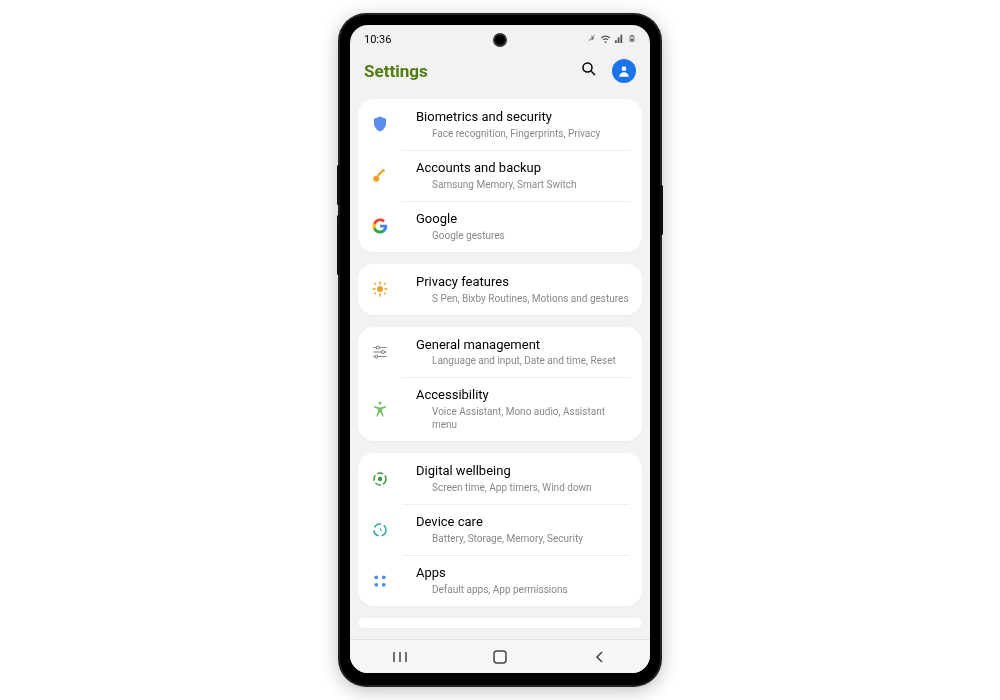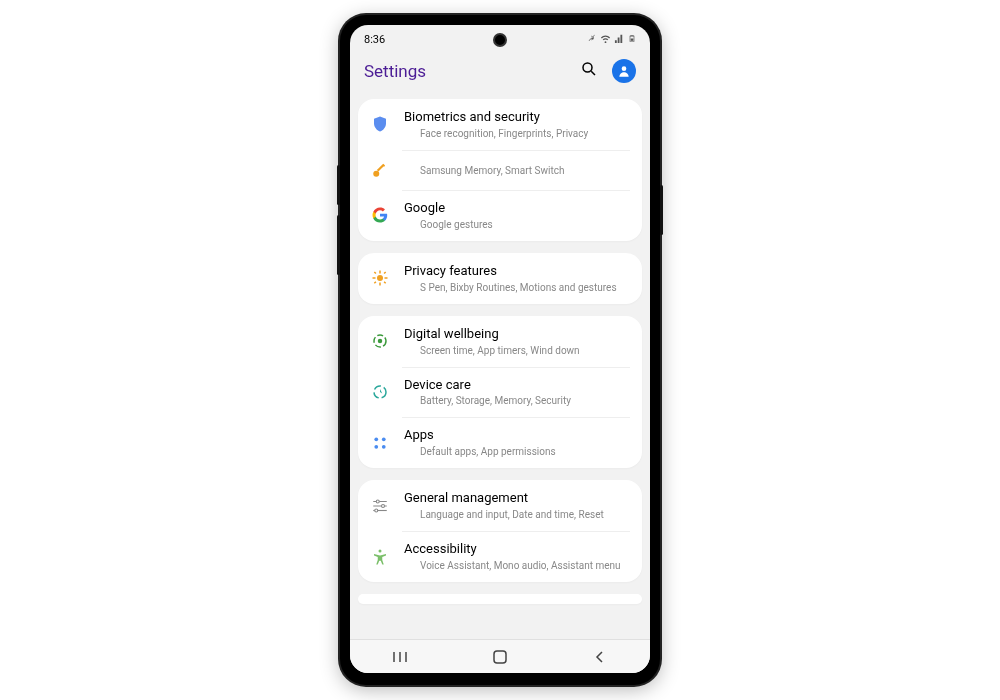--- a/index.html
+++ b/index.html
@@ -69,22 +69,22 @@
   }
   .header {
     height: 44px;
     display: flex;
     align-items: center;
     justify-content: space-between;
     padding: 0 14px;
   }
   .header-title {
     font-size: 17px;
-    font-weight: 400;
-    color: #4c1d95;
+    font-weight: 700;
+    color: #4d7c0f;
   }
   .header-actions {
     display: flex;
     align-items: center;
     gap: 14px;
   }
   .search-ico svg { width: 18px; height: 18px; }
   .avatar {
     width: 24px;
     height: 24px;
@@ -105,21 +105,21 @@
     background: #fff;
     border-radius: 16px;
     margin-bottom: 12px;
     overflow: hidden;
     box-shadow: 0 1px 2px rgba(0,0,0,0.03);
   }
   .row {
     display: flex;
     align-items: center;
     padding: 10px 12px;
-    gap: 14px;
+    gap: 26px;
     position: relative;
   }
   .row + .row::before {
     content: "";
     position: absolute;
     top: 0;
     left: 44px;
     right: 12px;
     height: 1px;
     background: #eee;
@@ -165,21 +165,21 @@
 <body>
 
 <div class="phone-frame">
   <div class="side-btn left1"></div>
   <div class="side-btn left2"></div>
   <div class="side-btn right1"></div>
   <div class="screen">
     <div class="camera"></div>
 
     <div class="status-bar">
-      <span>8:36</span>
+      <span>10:36</span>
       <span class="status-icons">
         <span>
           <svg viewBox="0 0 24 24" width="10" height="10">
               <path fill="#555" d="M16 9v6h-2l-3 3V6l3 3h2zm2-5L4 18l1 1L19 5z"></path>
             </svg>
         </span>
         <span>
           <svg viewBox="0 0 24 24" width="11" height="11">
               <path fill="#555" d="M12 18a2 2 0 100 4 2 2 0 000-4zm-6-4a8 8 0 0112 0l-2 2a5 5 0 00-8 0zm-4-4a13 13 0 0120 0l-2 2a10 10 0 00-16 0z"></path>
             </svg>
@@ -231,20 +231,21 @@
           </div>
           <div class="row">
             <div class="row-icon">
               <svg viewBox="0 0 24 24">
                 <circle cx="7" cy="17" r="4" fill="#f0a020"></circle>
                 <rect x="9" y="3" width="3" height="12" transform="rotate(45 12 12)" fill="#f0a020"></rect>
                 <rect x="16" y="4" width="3" height="2" transform="rotate(45 16 5)" fill="#f0a020"></rect>
               </svg>
             </div>
             <div class="row-text">
+              <div class="row-title">Accounts and backup</div>
               <div class="row-sub">Samsung Memory, Smart Switch</div>
             </div>
           </div>
           <div class="row">
             <div class="row-icon">
               <svg viewBox="0 0 24 24">
                 <path fill="#4285F4" d="M21.6 12.2c0-.7-.1-1.4-.2-2H12v3.8h5.4c-.2 1.2-.9 2.3-2 3v2.5h3.2c1.9-1.7 3-4.3 3-7.3z"></path>
                 <path fill="#34A853" d="M12 22c2.7 0 5-1 6.6-2.5l-3.2-2.5c-.9.6-2 1-3.4 1-2.6 0-4.8-1.8-5.6-4.1H3.1v2.6C4.7 19.8 8.1 22 12 22z"></path>
                 <path fill="#FBBC05" d="M6.4 13.9c-.2-.6-.3-1.2-.3-1.9s.1-1.3.3-1.9V7.5H3.1C2.4 8.9 2 10.4 2 12s.4 3.1 1.1 4.5z"></path>
                 <path fill="#EA4335" d="M12 5.8c1.5 0 2.8.5 3.8 1.5l2.8-2.8C17 2.9 14.7 2 12 2 8.1 2 4.7 4.2 3.1 7.5l3.3 2.6C7.2 7.6 9.4 5.8 12 5.8z"></path>
@@ -275,60 +276,20 @@
             </div>
             <div class="row-text">
               <div class="row-title">Privacy features</div>
               <div class="row-sub">S Pen, Bixby Routines, Motions and gestures</div>
             </div>
           </div>
         </div>
         <div class="group">
           <div class="row">
             <div class="row-icon">
-              <svg viewBox="0 0 24 24">
-                <circle cx="12" cy="12" r="8" fill="none" stroke="#3c9a3c" stroke-width="2" stroke-dasharray="8 3"></circle>
-                <circle cx="12" cy="12" r="3" fill="#3c9a3c"></circle>
-              </svg>
-            </div>
-            <div class="row-text">
-              <div class="row-title">Digital wellbeing</div>
-              <div class="row-sub">Screen time, App timers, Wind down</div>
-            </div>
-          </div>
-          <div class="row">
-            <div class="row-icon">
-              <svg viewBox="0 0 24 24">
-                <circle cx="12" cy="12" r="8" fill="none" stroke="#2aa79b" stroke-width="2" stroke-dasharray="10 4"></circle>
-                <path fill="#2aa79b" d="M12 8v4l3 2"></path>
-              </svg>
-            </div>
-            <div class="row-text">
-              <div class="row-title">Device care</div>
-              <div class="row-sub">Battery, Storage, Memory, Security</div>
-            </div>
-          </div>
-          <div class="row">
-            <div class="row-icon">
-              <svg viewBox="0 0 24 24" fill="#4a8cf0">
-                <circle cx="7" cy="7" r="2.5"></circle>
-                <circle cx="17" cy="7" r="2.5"></circle>
-                <circle cx="7" cy="17" r="2.5"></circle>
-                <circle cx="17" cy="17" r="2.5"></circle>
-              </svg>
-            </div>
-            <div class="row-text">
-              <div class="row-title">Apps</div>
-              <div class="row-sub">Default apps, App permissions</div>
-            </div>
-          </div>
-        </div>
-        <div class="group">
-          <div class="row">
-            <div class="row-icon">
               <svg viewBox="0 0 24 24" stroke="#888" stroke-width="1.5">
                 <line x1="3" y1="6" x2="21" y2="6"></line>
                 <circle cx="9" cy="6" r="2" fill="#fff"></circle>
                 <line x1="3" y1="12" x2="21" y2="12"></line>
                 <circle cx="16" cy="12" r="2" fill="#fff"></circle>
                 <line x1="3" y1="18" x2="21" y2="18"></line>
                 <circle cx="7" cy="18" r="2" fill="#fff"></circle>
               </svg>
             </div>
             <div class="row-text">
@@ -342,20 +303,60 @@
                 <circle cx="12" cy="4" r="2"></circle>
                 <path d="M4 8l8 2 8-2v2l-5 2v4l2 6h-2l-2-5h-2l-2 5H7l2-6v-4L4 10z"></path>
               </svg>
             </div>
             <div class="row-text">
               <div class="row-title">Accessibility</div>
               <div class="row-sub">Voice Assistant, Mono audio, Assistant menu</div>
             </div>
           </div>
         </div>
+        <div class="group">
+          <div class="row">
+            <div class="row-icon">
+              <svg viewBox="0 0 24 24">
+                <circle cx="12" cy="12" r="8" fill="none" stroke="#3c9a3c" stroke-width="2" stroke-dasharray="8 3"></circle>
+                <circle cx="12" cy="12" r="3" fill="#3c9a3c"></circle>
+              </svg>
+            </div>
+            <div class="row-text">
+              <div class="row-title">Digital wellbeing</div>
+              <div class="row-sub">Screen time, App timers, Wind down</div>
+            </div>
+          </div>
+          <div class="row">
+            <div class="row-icon">
+              <svg viewBox="0 0 24 24">
+                <circle cx="12" cy="12" r="8" fill="none" stroke="#2aa79b" stroke-width="2" stroke-dasharray="10 4"></circle>
+                <path fill="#2aa79b" d="M12 8v4l3 2"></path>
+              </svg>
+            </div>
+            <div class="row-text">
+              <div class="row-title">Device care</div>
+              <div class="row-sub">Battery, Storage, Memory, Security</div>
+            </div>
+          </div>
+          <div class="row">
+            <div class="row-icon">
+              <svg viewBox="0 0 24 24" fill="#4a8cf0">
+                <circle cx="7" cy="7" r="2.5"></circle>
+                <circle cx="17" cy="7" r="2.5"></circle>
+                <circle cx="7" cy="17" r="2.5"></circle>
+                <circle cx="17" cy="17" r="2.5"></circle>
+              </svg>
+            </div>
+            <div class="row-text">
+              <div class="row-title">Apps</div>
+              <div class="row-sub">Default apps, App permissions</div>
+            </div>
+          </div>
+        </div>
         <div class="group" style="height: 10px;"></div>
       </div>
 
     <div class="nav-bar">
       <div class="nbtn">
         <svg width="18" height="14" viewBox="0 0 18 14">
             <line x1="3" y1="2" x2="3" y2="12" stroke="#444" stroke-width="1.5"></line>
             <line x1="9" y1="2" x2="9" y2="12" stroke="#444" stroke-width="1.5"></line>
             <line x1="15" y1="2" x2="15" y2="12" stroke="#444" stroke-width="1.5"></line>
           </svg>

